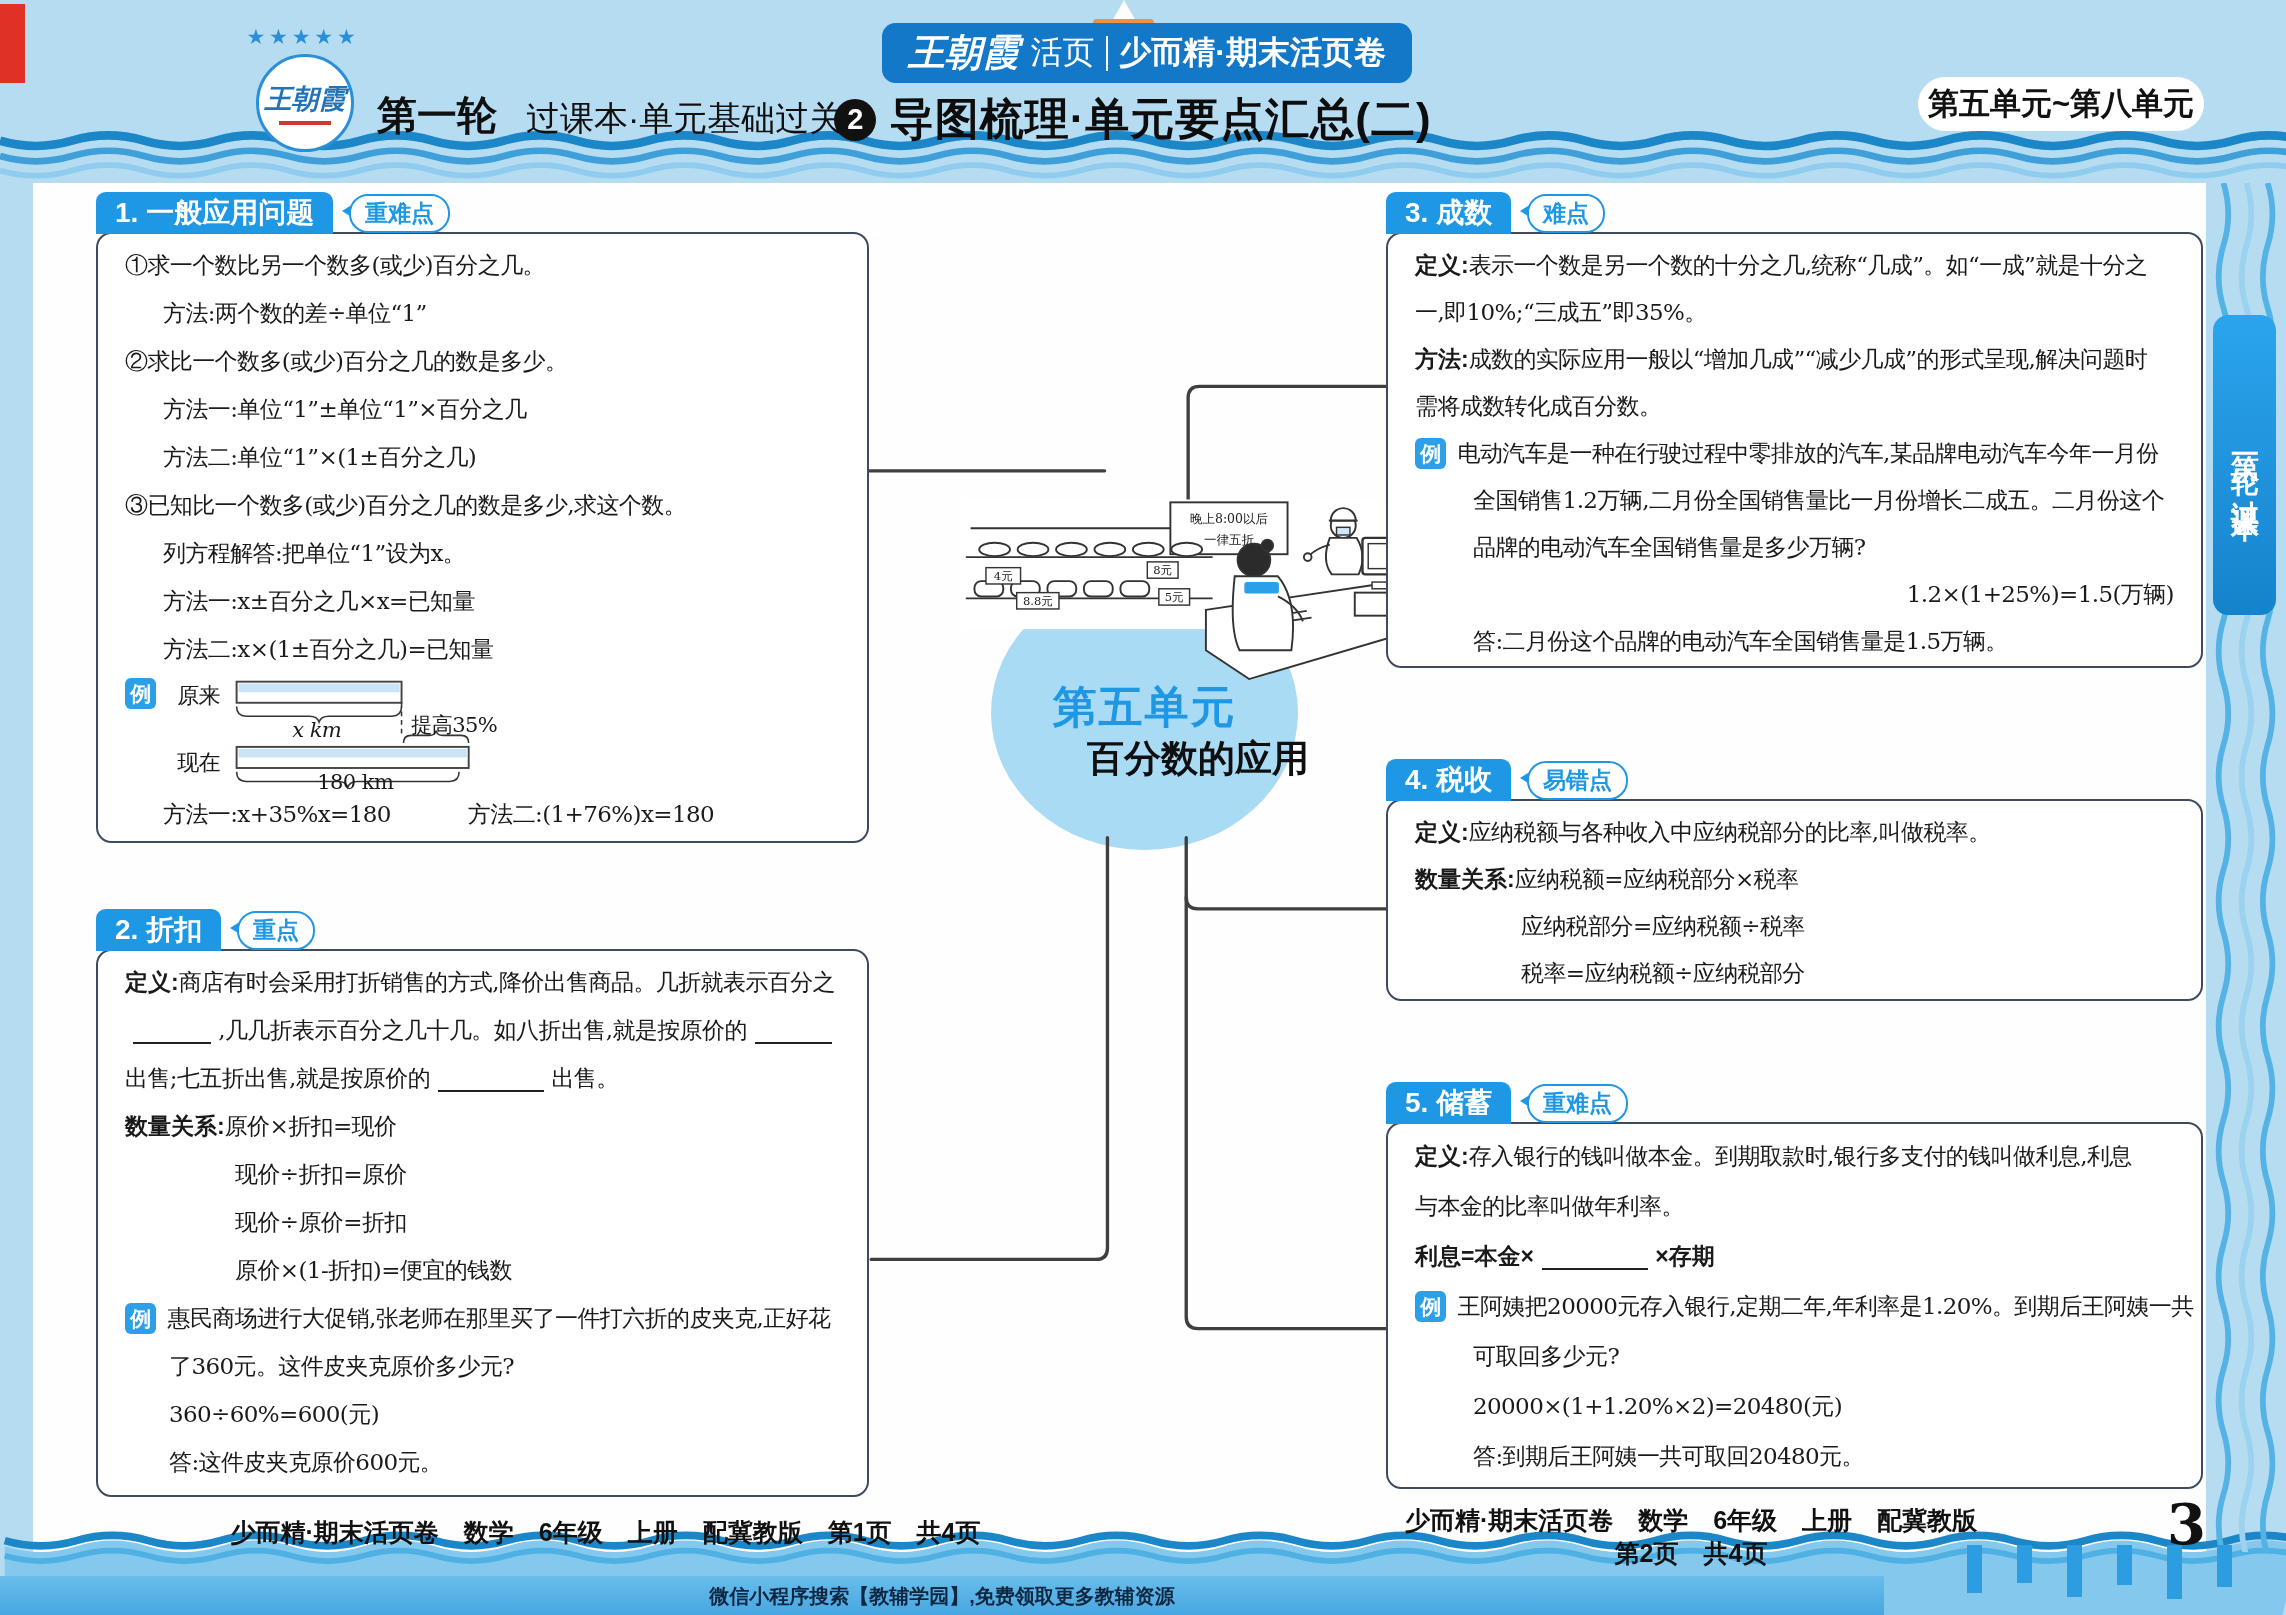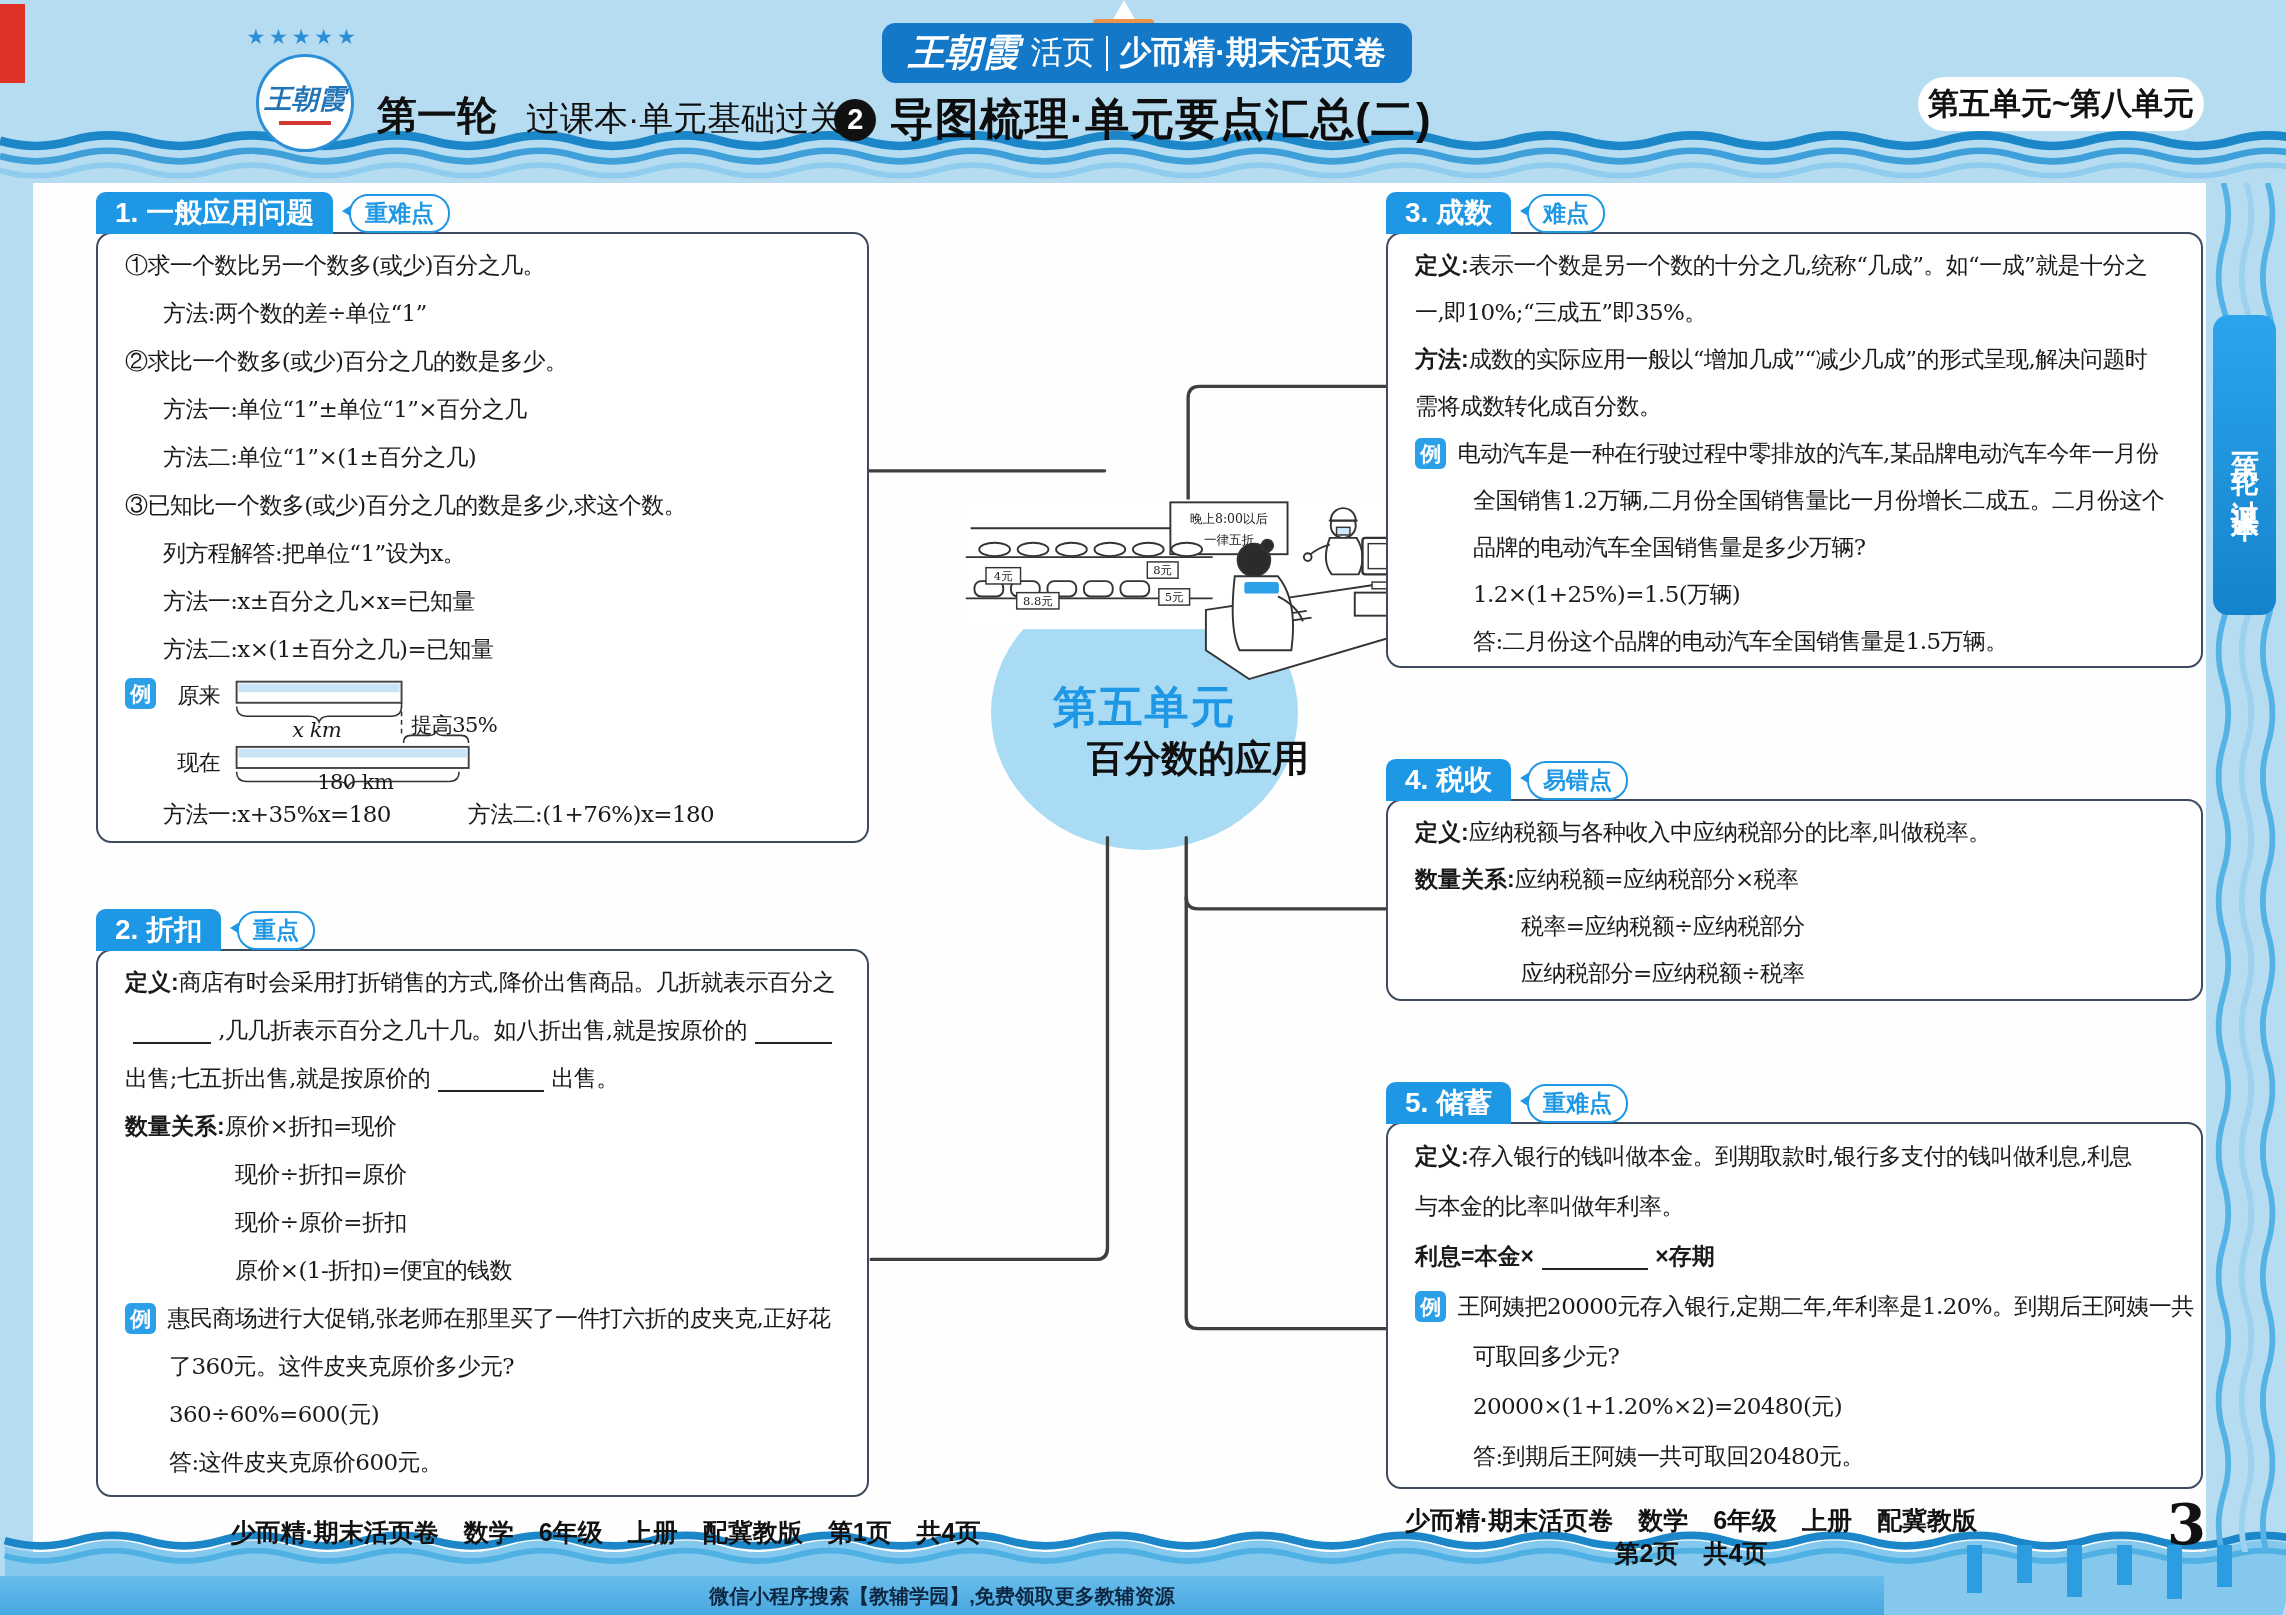--- a/index.html
+++ b/index.html
@@ -331,21 +331,21 @@
         <div class="line">
           <span class="ex-badge">例</span>
           <span class="seg">电动汽车是一种在行驶过程中零排放的汽车,某品牌电动汽车今年一月份</span>
         </div>
         <div class="line" style="padding-left: 58px;">
           <span class="seg">全国销售1.2万辆,二月份全国销售量比一月份增长二成五。二月份这个</span>
         </div>
         <div class="line" style="padding-left: 58px;">
           <span class="seg">品牌的电动汽车全国销售量是多少万辆?</span>
         </div>
-        <div class="line" style="padding-left: 58px;">
+        <div class="line" style="padding-left: 58px; justify-content: flex-end;">
           <span class="seg">1.2×(1+25%)=1.5(万辆)</span>
         </div>
         <div class="line" style="padding-left: 58px;">
           <span class="seg">答:二月份这个品牌的电动汽车全国销售量是1.5万辆。</span>
         </div>
       </div>
     </div>
 </div>
 <div class="section s4">
   <div class="tab-row">
@@ -356,24 +356,24 @@
       <div class="content">
         <div class="line">
           <span class="seg bold">定义:</span>
           <span class="seg">应纳税额与各种收入中应纳税部分的比率,叫做税率。</span>
         </div>
         <div class="line">
           <span class="seg bold">数量关系:</span>
           <span class="seg">应纳税额=应纳税部分×税率</span>
         </div>
         <div class="line" style="padding-left: 106px;">
+          <span class="seg">应纳税部分=应纳税额÷税率</span>
+        </div>
+        <div class="line" style="padding-left: 106px;">
           <span class="seg">税率=应纳税额÷应纳税部分</span>
-        </div>
-        <div class="line" style="padding-left: 106px;">
-          <span class="seg">应纳税部分=应纳税额÷税率</span>
         </div>
       </div>
     </div>
 </div>
 <div class="section s5">
   <div class="tab-row">
     <div class="tab">5. 储蓄</div>
     <div class="badge">重难点</div>
   </div>
   <div class="box">

